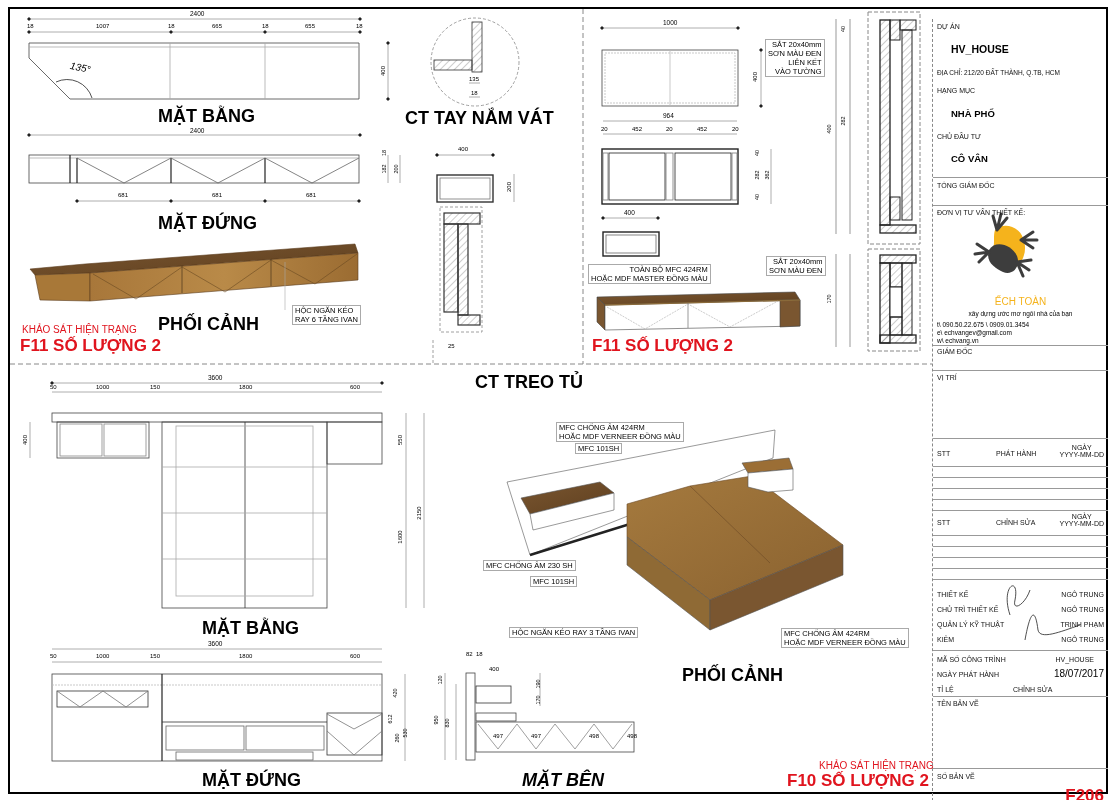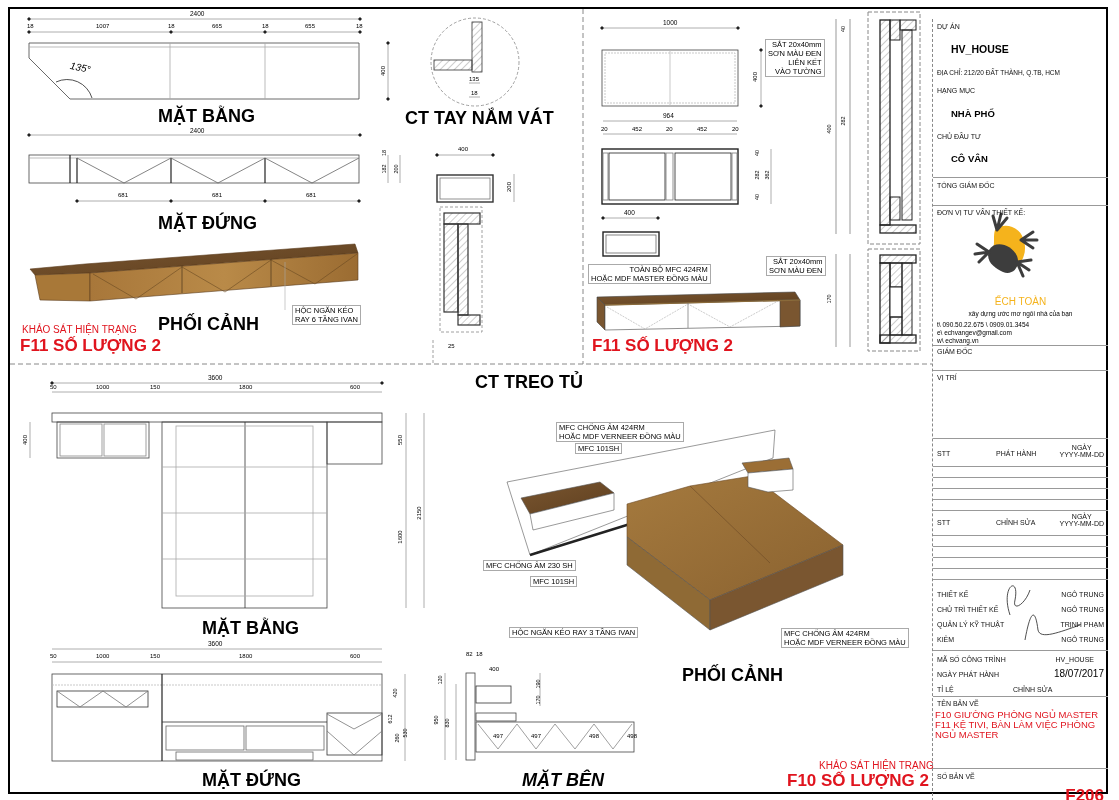--- a/index.html
+++ b/index.html
@@ -414,18 +414,17 @@
     <div class="tb-row tb-small" style="top:617px;left:auto;right:4px;">NGÔ TRUNG</div>
     <div class="tb-line" style="top:631px;"></div>
     <div class="tb-row tb-small" style="top:637px;">MÃ SỐ CÔNG TRÌNH</div>
     <div class="tb-row tb-small" style="top:637px;left:auto;right:14px;">HV_HOUSE</div>
     <div class="tb-row tb-small" style="top:652px;">NGÀY PHÁT HÀNH</div>
     <div class="tb-row" style="top:649px;left:auto;right:4px;font-size:10px;">18/07/2017</div>
     <div class="tb-row tb-small" style="top:667px;">TỈ LỆ</div>
     <div class="tb-row tb-small" style="top:667px;left:80px;">CHỈNH SỬA</div>
     <div class="tb-line" style="top:677px;"></div>
     <div class="tb-row tb-small" style="top:681px;">TÊN BẢN VẼ</div>
-    <div class="tb-row red" style="top:691px;font-size:9.5px;line-height:10px;left:2px;right:2px;">F10 GIƯỜNG PHÒNG NGỦ MASTER F11 KỆ TIVI, BÀN LÀM VIỆC PHÒNG NGỦ MASTER</div>
     <div class="tb-line" style="top:749px;"></div>
     <div class="tb-row tb-small" style="top:754px;">SỐ BẢN VẼ</div>
     <div class="tb-row red" style="top:767px;left:auto;right:4px;font-size:17px;font-weight:bold;">F206</div>
   </div>
 </div>
 
 </body></html>

